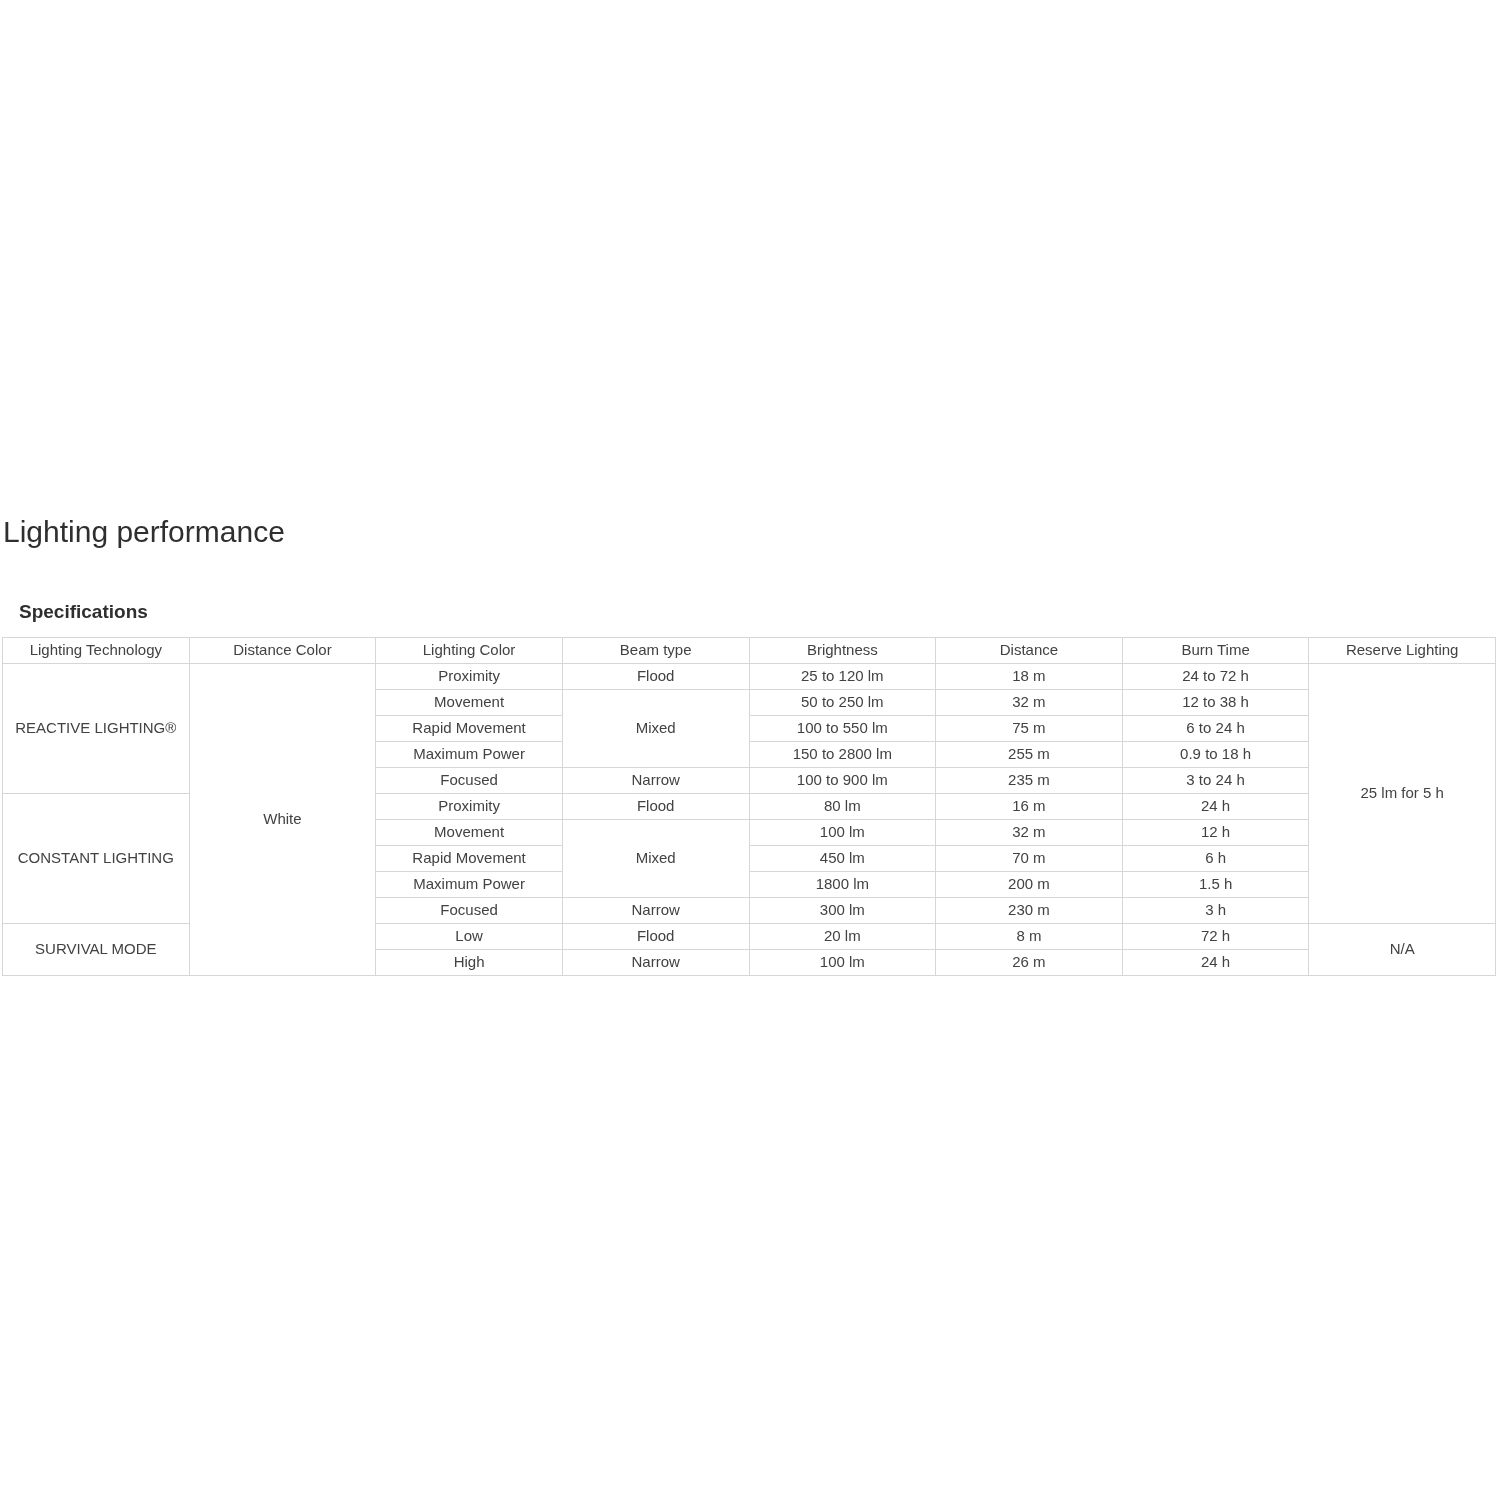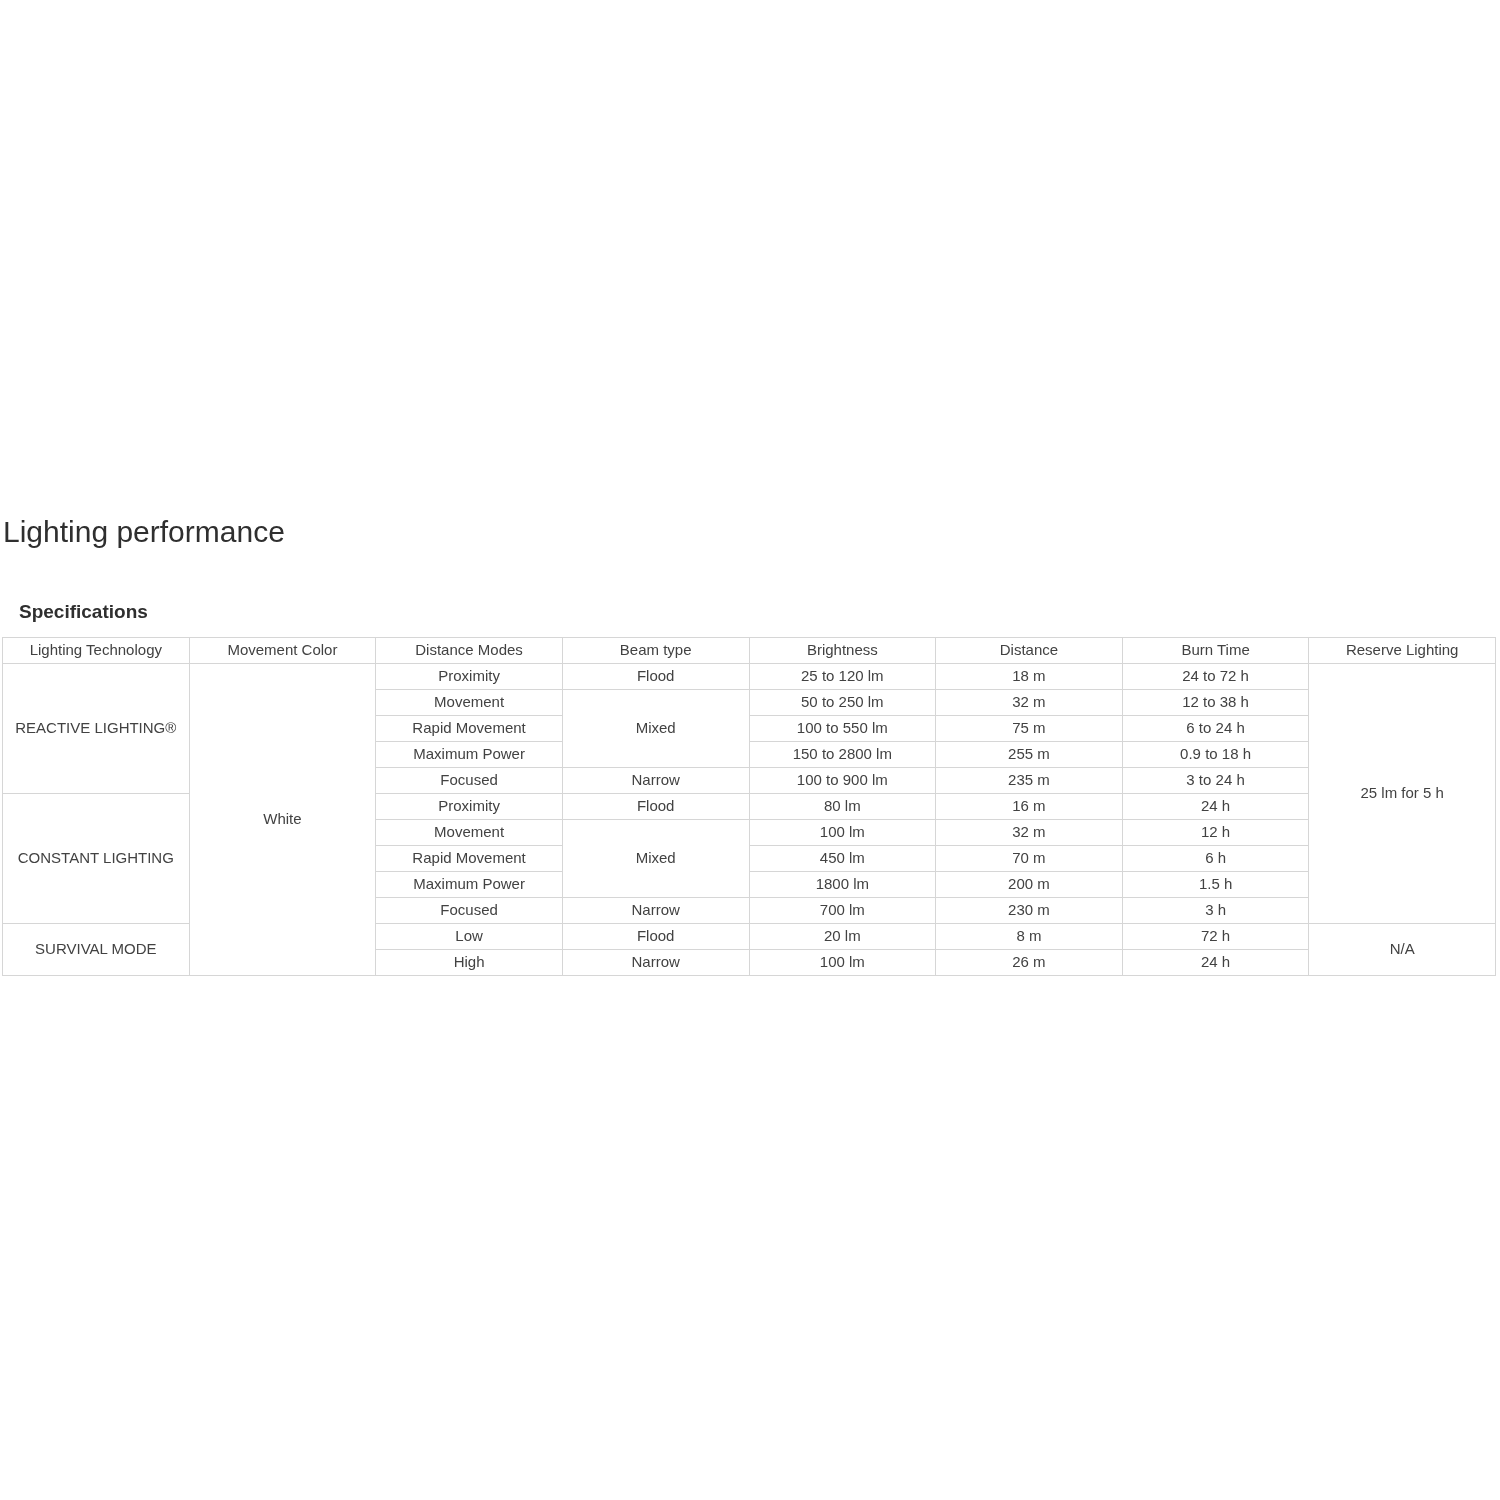--- a/index.html
+++ b/index.html
@@ -72,22 +72,22 @@
         <col style="width:12.5%">
         <col style="width:12.5%">
       <col style="width:12.5%">
         <col style="width:12.5%">
         <col style="width:12.5%">
         <col style="width:12.5%">
     </colgroup>
     <thead>
       <tr>
         <th>Lighting Technology</th>
-        <th>Movement Color</th>
-        <th>Distance Modes</th>
+        <th>Distance Color</th>
+        <th>Lighting Color</th>
         <th>Beam type</th>
         <th>Brightness</th>
         <th>Distance</th>
         <th>Burn Time</th>
         <th>Reserve Lighting</th>
       </tr>
     </thead>
     <tbody>
 
       <tr>
@@ -150,21 +150,21 @@
       </tr>
       <tr>
         <td>Maximum Power</td>
         <td>1800 lm</td>
         <td>200 m</td>
         <td>1.5 h</td>
       </tr>
       <tr>
         <td>Focused</td>
         <td>Narrow</td>
-        <td>700 lm</td>
+        <td>300 lm</td>
         <td>230 m</td>
         <td>3 h</td>
       </tr>
 
       <tr>
         <td rowspan="2">SURVIVAL MODE</td>
         <td>Low</td>
         <td>Flood</td>
         <td>20 lm</td>
         <td>8 m</td>

